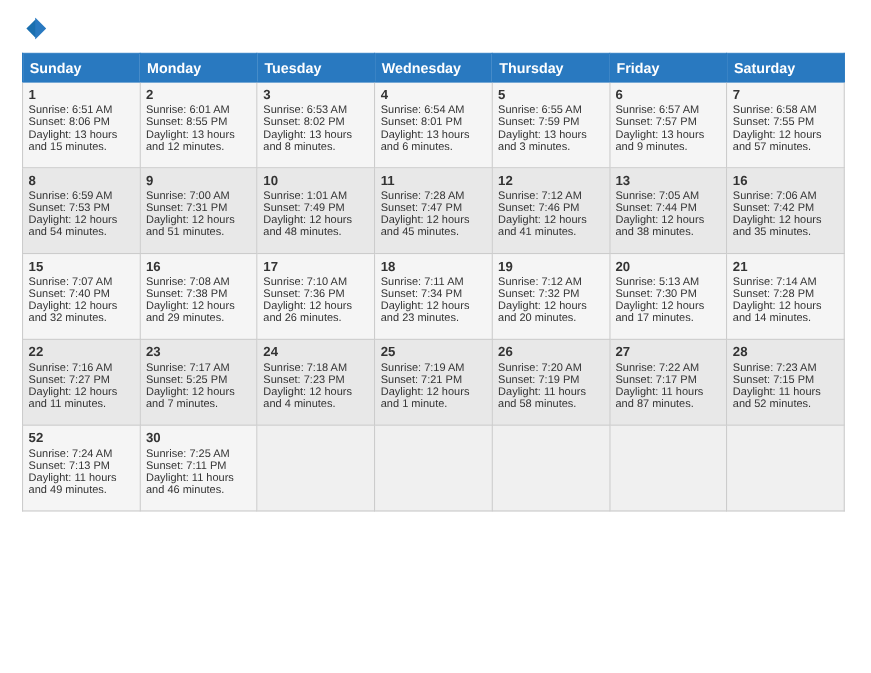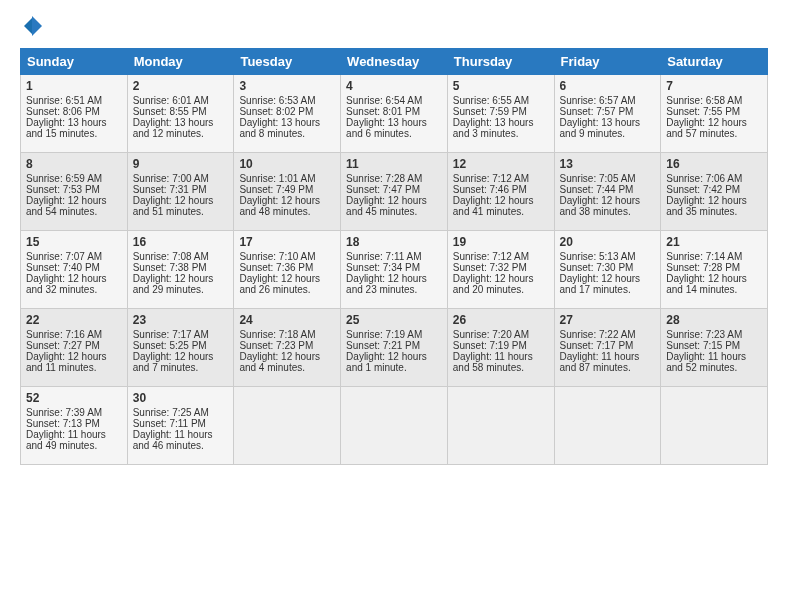--- a/index.html
+++ b/index.html
@@ -329,21 +329,21 @@
             <span class="day-num">28</span>
             <div>Sunrise: 7:23 AM</div>
             <div>Sunset: 7:15 PM</div>
             <div>Daylight: 11 hours</div>
             <div>and 52 minutes.</div>
           </td>
         </tr>
         <tr>
           <td>
             <span class="day-num">52</span>
-            <div>Sunrise: 7:39 AM</div>
+            <div>Sunrise: 7:24 AM</div>
             <div>Sunset: 7:13 PM</div>
             <div>Daylight: 11 hours</div>
             <div>and 49 minutes.</div>
           </td>
           <td>
             <span class="day-num">30</span>
             <div>Sunrise: 7:25 AM</div>
             <div>Sunset: 7:11 PM</div>
             <div>Daylight: 11 hours</div>
             <div>and 46 minutes.</div>

